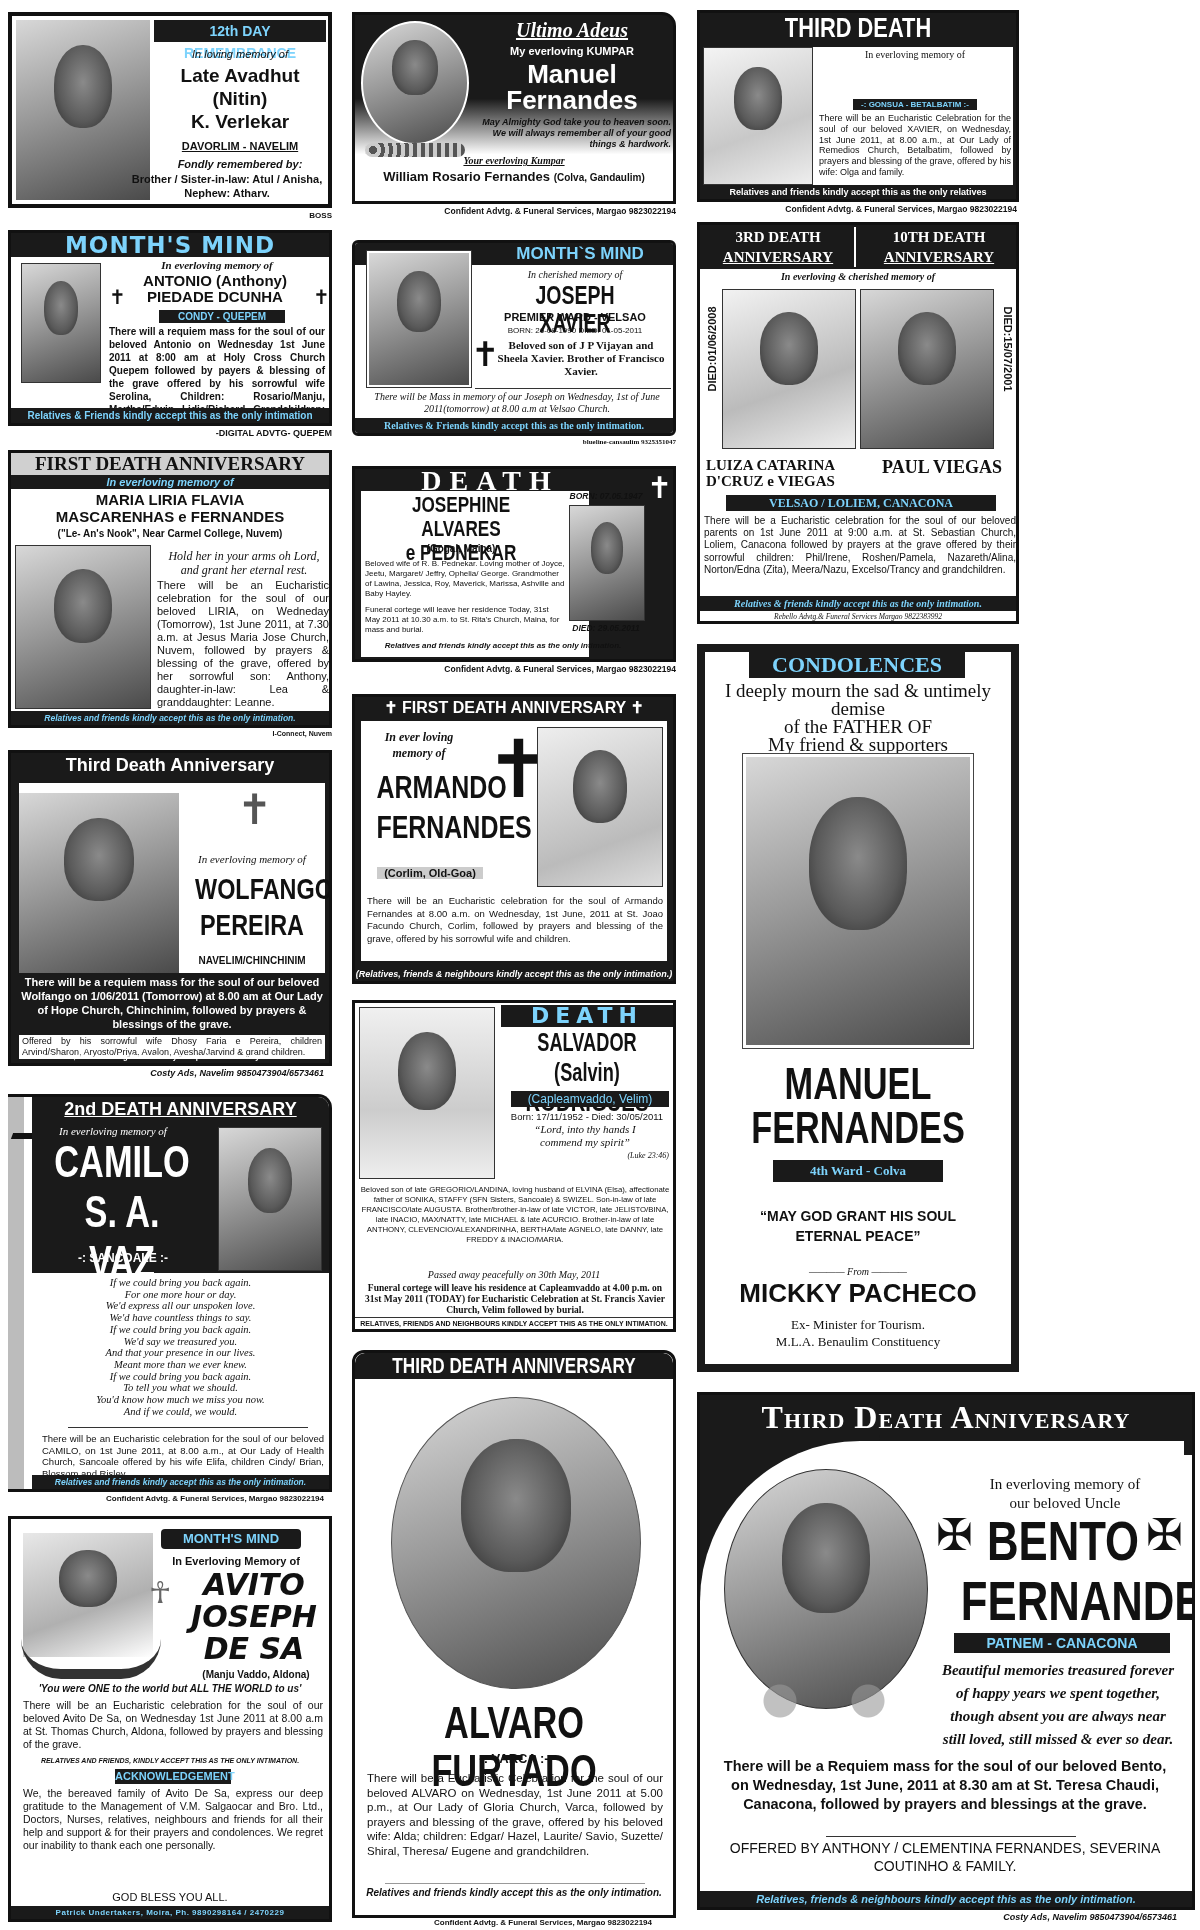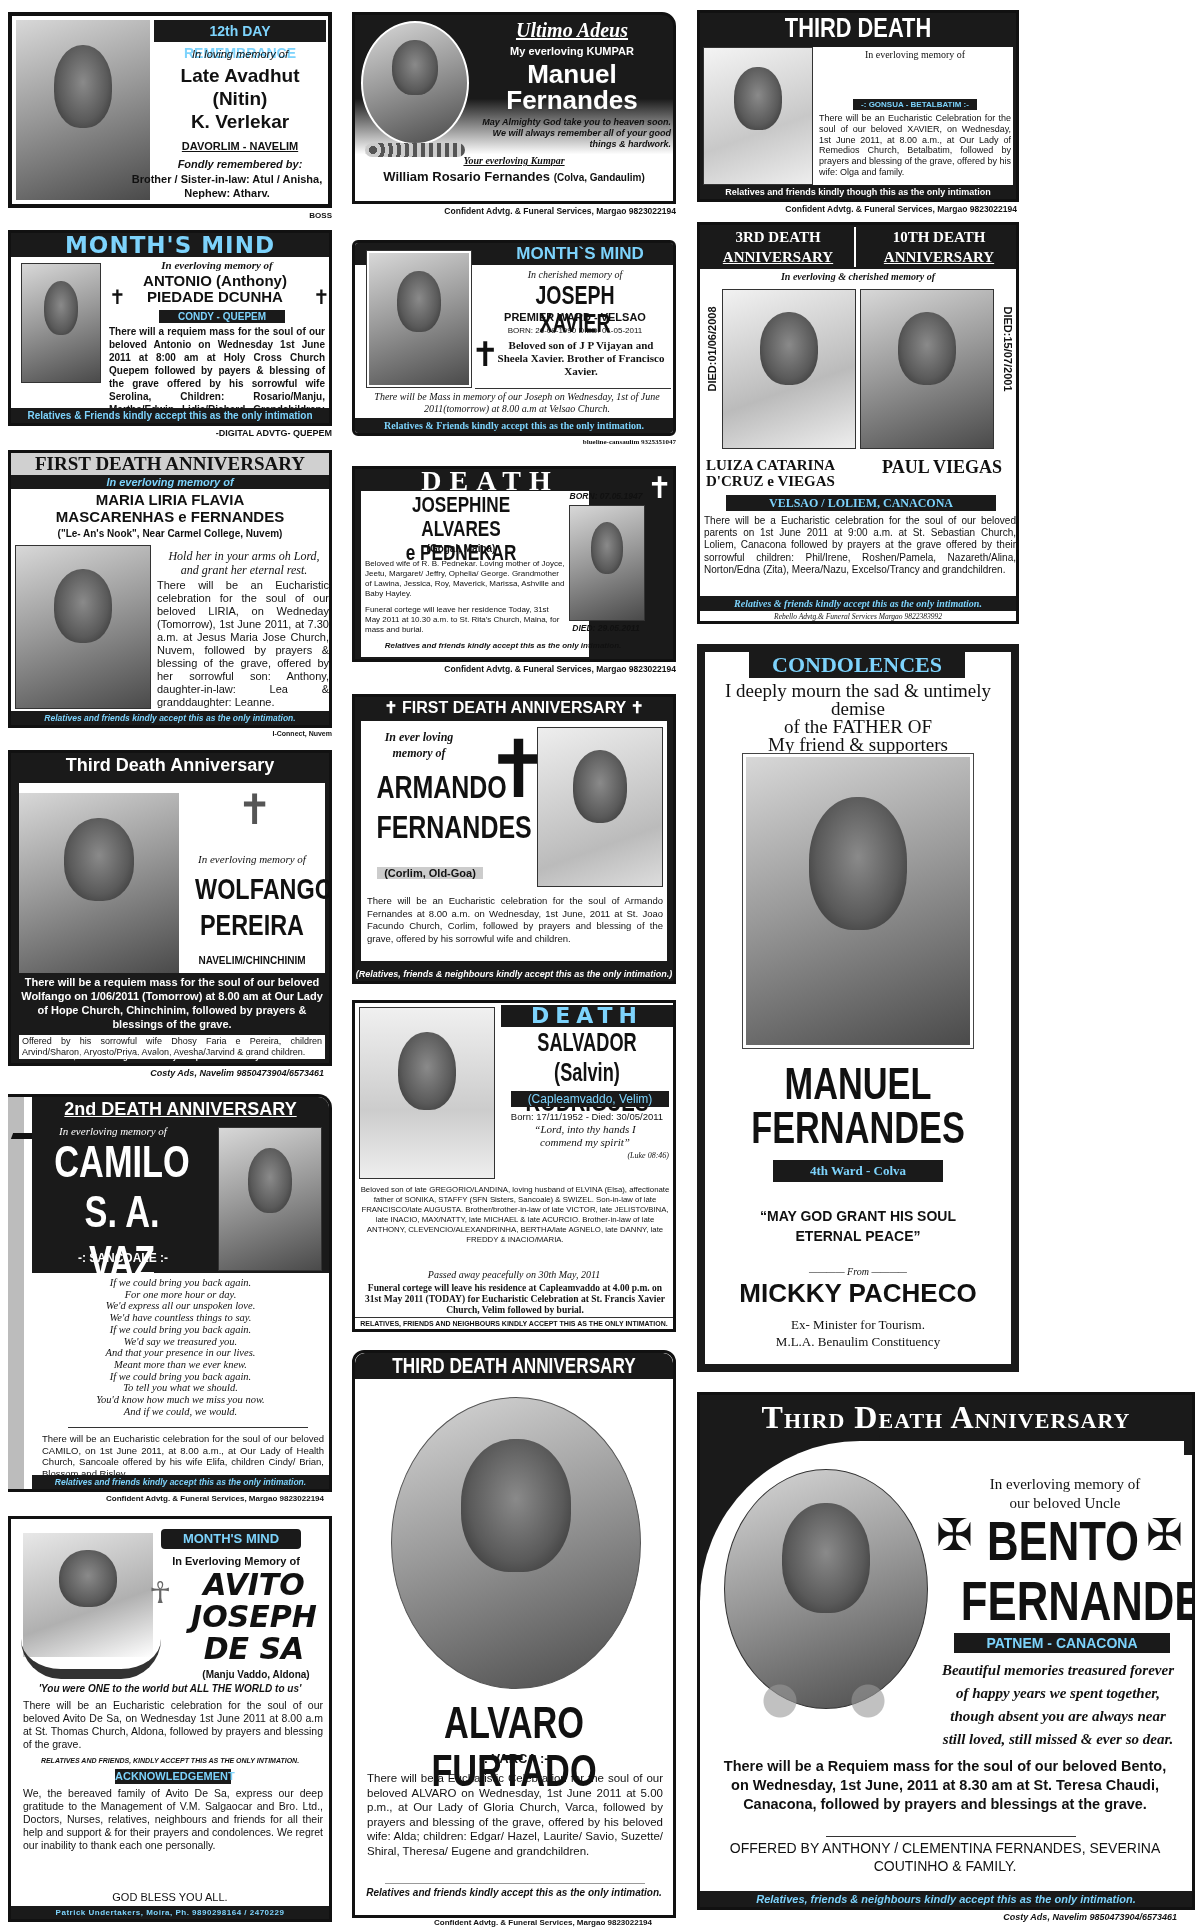--- a/index.html
+++ b/index.html
@@ -215,21 +215,21 @@
 <div class="ad" style="left:352px;top:1000px;width:324px;height:332px;">
   <div class="photo" style="left:4px;top:4px;width:136px;height:172px;background:linear-gradient(180deg,#f0f0f0 0%,#ccc 60%,#eee 100%);"></div>
   <div class="blk b c" style="position:absolute;left:146px;top:2px;width:172px;height:22px;font-size:22px;line-height:22px;letter-spacing:6px;font-family:'DejaVu Sans',sans-serif;">DEATH</div>
   <div class="c" style="position:absolute;left:140px;top:24px;width:184px;font-size:26px;line-height:30px;">
     <span class="cond" style="transform:scaleX(.7);">SALVADOR (Salvin)</span>
     <span class="cond">RODRIGUES</span>
   </div>
   <div class="blk c" style="position:absolute;left:156px;top:88px;width:158px;font-size:12px;line-height:16px;">(Capleamvaddo, Velim)</div>
   <div class="c" style="position:absolute;left:144px;top:108px;width:176px;font-size:9.5px;">Born: 17/11/1952 - Died: 30/05/2011</div>
   <div class="i c serif" style="position:absolute;left:160px;top:120px;width:140px;font-size:11px;line-height:13px;">“Lord, into thy hands I commend my spirit”</div>
-  <div class="i serif" style="position:absolute;right:4px;top:148px;font-size:8px;">(Luke 08:46)</div>
+  <div class="i serif" style="position:absolute;right:4px;top:148px;font-size:8px;">(Luke 23:46)</div>
   <div class="c" style="position:absolute;left:4px;top:182px;width:312px;font-size:7.8px;line-height:10px;">Beloved son of late GREGORIO/LANDINA, loving husband of ELVINA (Elsa), affectionate father of SONIKA, STAFFY (SFN Sisters, Sancoale) &amp; SWIZEL. Son-in-law of late FRANCISCO/late AUGUSTA. Brother/brother-in-law of late VICTOR, late JELISTO/BINA, late INACIO, MAX/NATTY, late MICHAEL &amp; late ACURCIO. Brother-in-law of late ANTHONY, CLEVENCIO/ALEXANDRINHA, BERTHA/late AGNELO, late DANNY, late FREDDY &amp; INACIO/MARIA.</div>
   <div class="i c serif" style="position:absolute;left:0;top:266px;right:0;font-size:10px;">Passed away peacefully on 30th May, 2011</div>
   <div class="b c serif" style="position:absolute;left:4px;top:280px;width:312px;font-size:9.5px;line-height:11px;">Funeral cortege will leave his residence at Capleamvaddo at 4.00 p.m. on 31st May 2011 (TODAY) for Eucharistic Celebration at St. Francis Xavier Church, Velim followed by burial.</div>
   <div class="foot" style="font-style:normal;font-size:7px;border-top:1px solid #333;">RELATIVES, FRIENDS AND NEIGHBOURS KINDLY ACCEPT THIS AS THE ONLY INTIMATION.</div>
 </div>
 
 <div class="ad" style="left:352px;top:1350px;width:324px;height:568px;border-radius:12px 12px 0 0;">
   <div class="blk" style="position:absolute;left:0;top:0;right:0;height:26px;border-radius:10px 10px 0 0;"></div>
   <div class="c" style="position:absolute;left:0;top:0;right:0;font-size:22px;line-height:26px;color:#fff;">
     <span class="cond">THIRD DEATH ANNIVERSARY</span>
@@ -248,21 +248,21 @@
 <div class="ad" style="left:697px;top:10px;width:322px;height:192px;background:#1a1a1a;">
   <div class="c" style="position:absolute;left:0;top:0;right:0;font-size:28px;line-height:30px;color:#fff;">
     <span class="cond">THIRD DEATH ANNIVERSARY</span>
   </div>
   <div style="position:absolute;left:3px;top:34px;width:310px;height:138px;background:#fff;">
     <div class="photo" style="left:0;top:0;width:110px;height:138px;background:linear-gradient(160deg,#f4f4f4 0%,#c8c8c8 60%,#eee 100%);"></div>
     <div class="c serif" style="position:absolute;left:114px;top:2px;width:196px;font-size:10px;">In everloving memory of</div>
     <div class="blk b c" style="position:absolute;left:150px;top:52px;width:124px;font-size:8px;line-height:11px;">-: GONSUA - BETALBATIM :-</div>
     <div class="body" style="position:absolute;left:116px;top:66px;width:192px;font-size:9px;line-height:10.8px;">There will be an Eucharistic Celebration for the soul of our beloved XAVIER, on Wednesday, 1st June 2011, at 8.00 a.m., at Our Lady of Remedios Church, Betalbatim, followed by prayers and blessing of the grave, offered by his wife: Olga and family.</div>
   </div>
-  <div class="foot b" style="color:#fff;font-style:normal;font-size:9px;">Relatives and friends kindly though this as the only intimation</div>
+  <div class="foot b" style="color:#fff;font-style:normal;font-size:9px;">Relatives and friends kindly accept this as the only relatives</div>
 </div>
 <div class="credit" style="left:697px;top:204px;width:320px;font-size:8.5px;">Confident Advtg. &amp; Funeral Services, Margao 9823022194</div>
 
 <div class="ad" style="left:697px;top:222px;width:322px;height:402px;">
   <div class="blk" style="position:absolute;left:0;top:0;right:0;height:44px;"></div>
   <div class="b c serif" style="position:absolute;left:2px;top:2px;width:154px;font-size:15px;line-height:20px;color:#fff;border-right:2px solid #fff;">
     <div>3RD DEATH</div>
     <div style="text-decoration:underline;">ANNIVERSARY</div>
   </div>
   <div class="b c serif" style="position:absolute;left:160px;top:2px;width:158px;font-size:15px;line-height:20px;color:#fff;">

